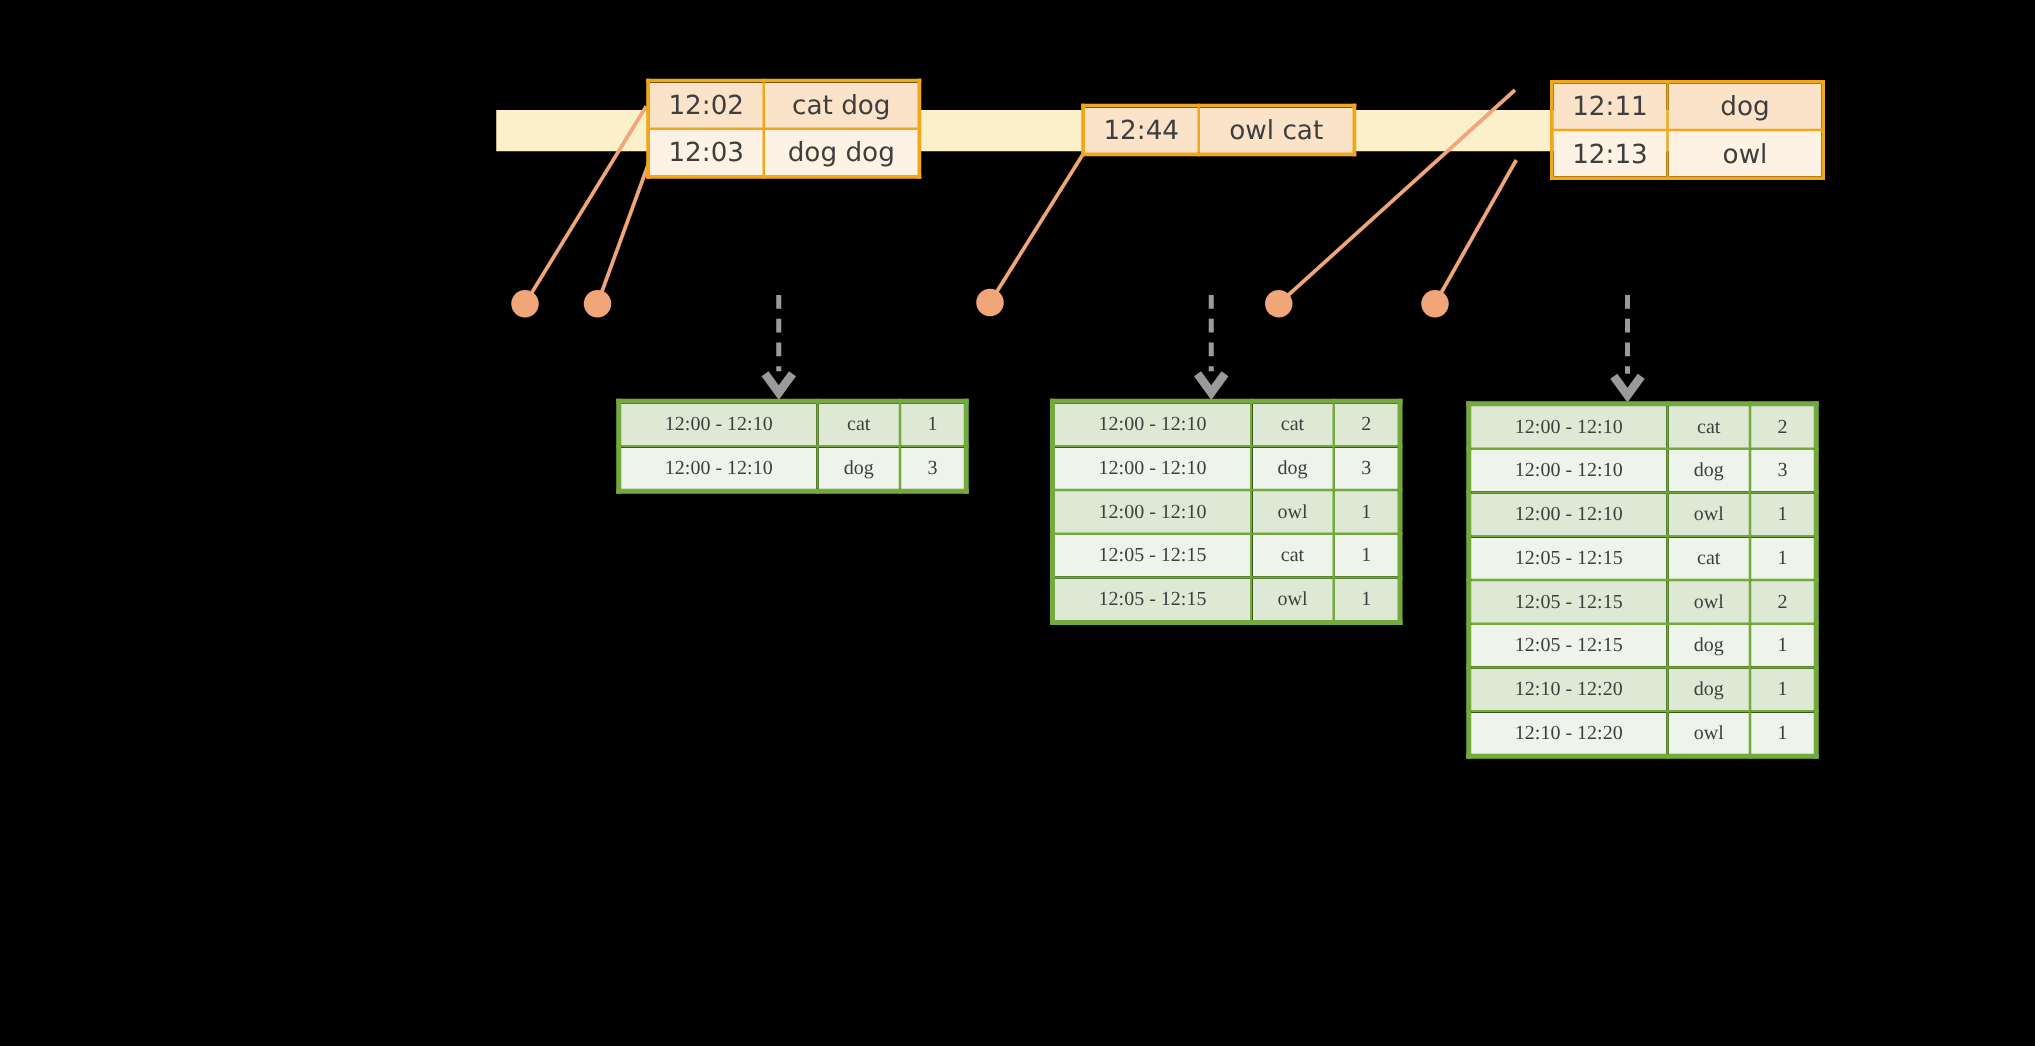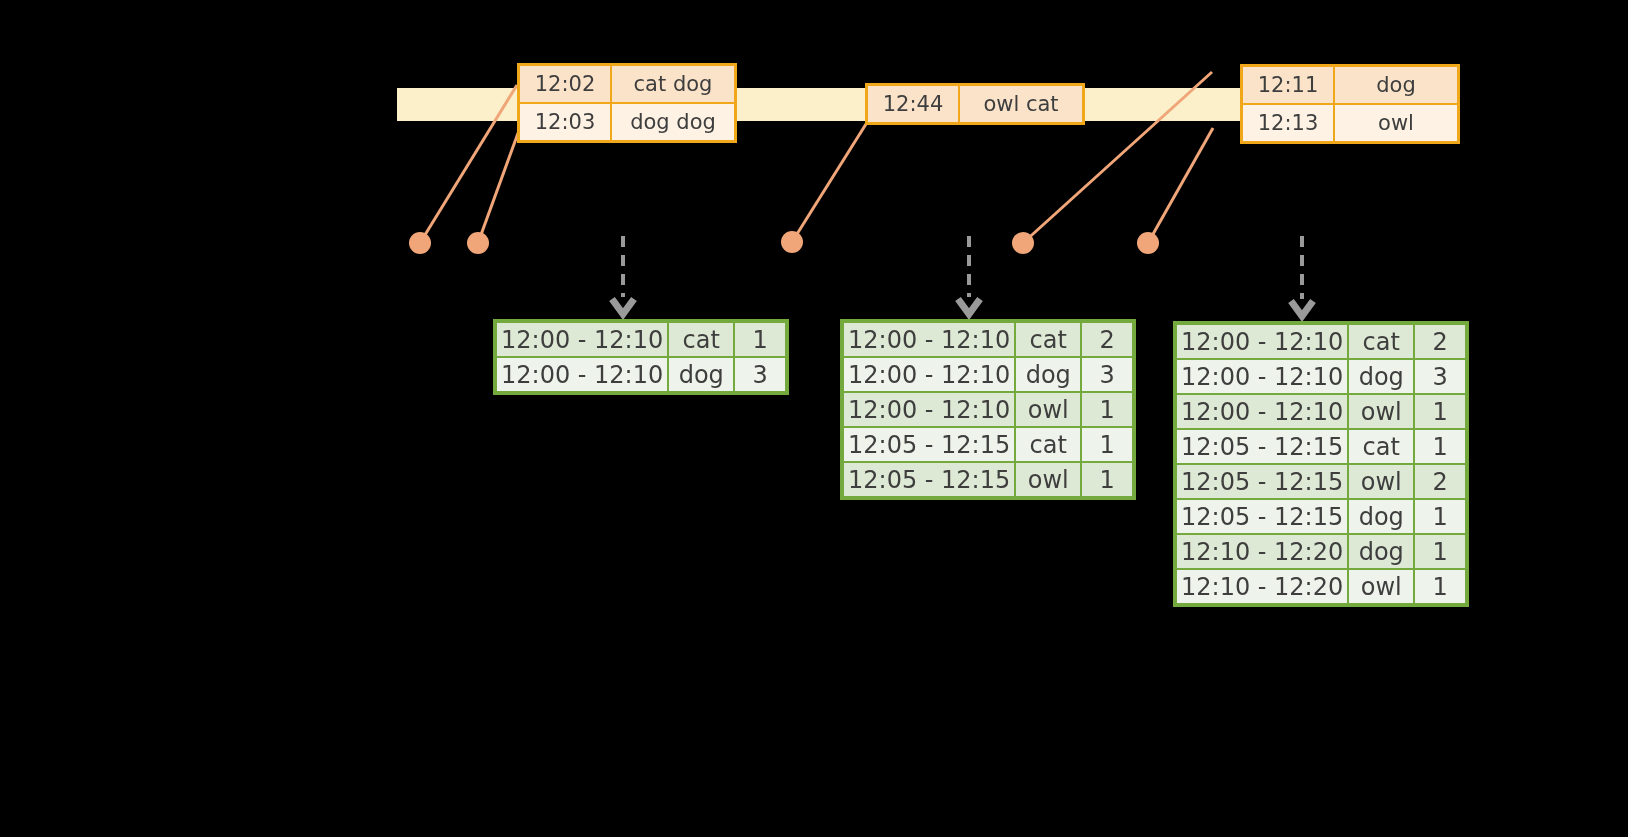--- a/index.html
+++ b/index.html
@@ -16,21 +16,21 @@
   td{text-align:center;vertical-align:middle;color:var(--text);overflow:hidden;white-space:nowrap;}
 
   table.event{border:3px solid var(--gold);}
   table.event td{border:2px solid var(--gold);height:36px;font-size:21px;padding:0 6px;}
   table.event td.c0{width:78px;}
   table.event td.c1{width:110px;}
   table.event tr:nth-child(odd) td{background:var(--peach-dark);}
   table.event tr:nth-child(even) td{background:var(--peach-light);}
 
   table.result{border:4px solid var(--green);}
-  table.result td{border:2px solid var(--green);height:33px;font-size:24px;padding:0 4px;}
+  table.result td{border:2px solid var(--green);height:33px;font-size:16px;padding:0 4px;font-family:Liberation Serif, serif;}
   table.result td.c0{width:148px;}
   table.result td.c1{width:56px;}
   table.result td.c2{width:42px;}
   table.result tr:nth-child(odd) td{background:var(--green-row-dark);}
   table.result tr:nth-child(even) td{background:var(--green-row-light);}
 </style>
 </head>
 <body>
 
 <div class="canvas">

